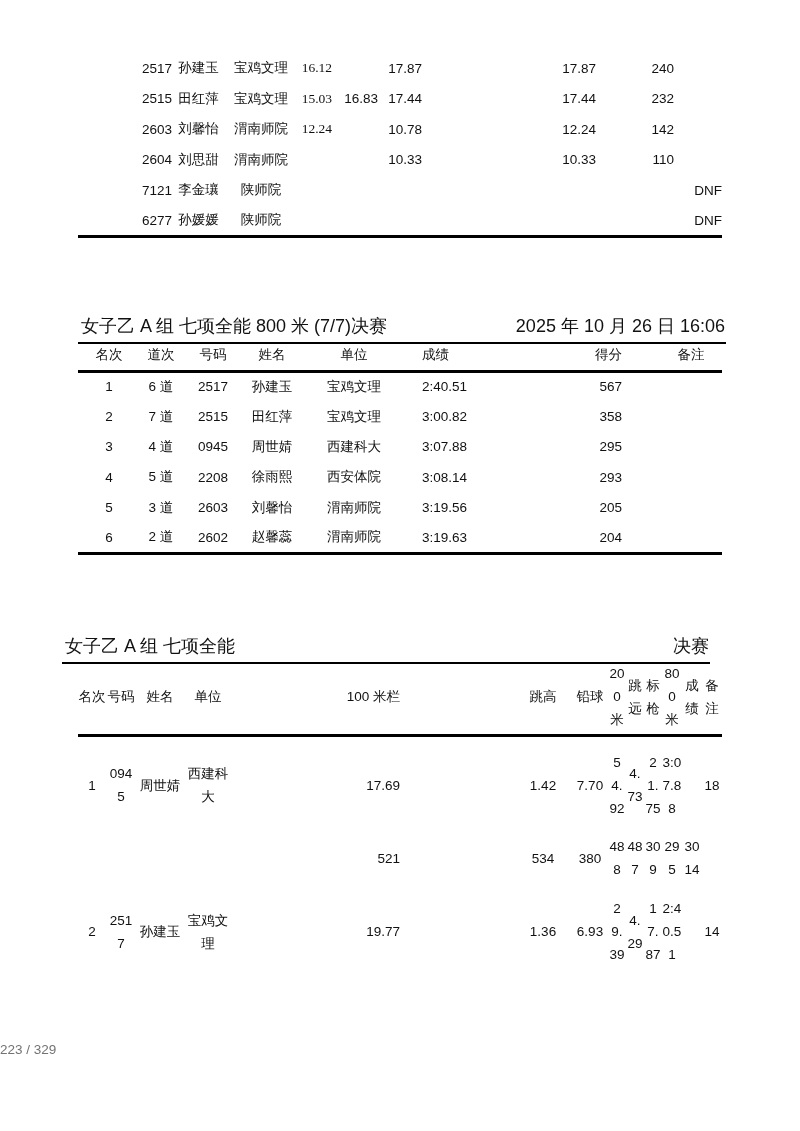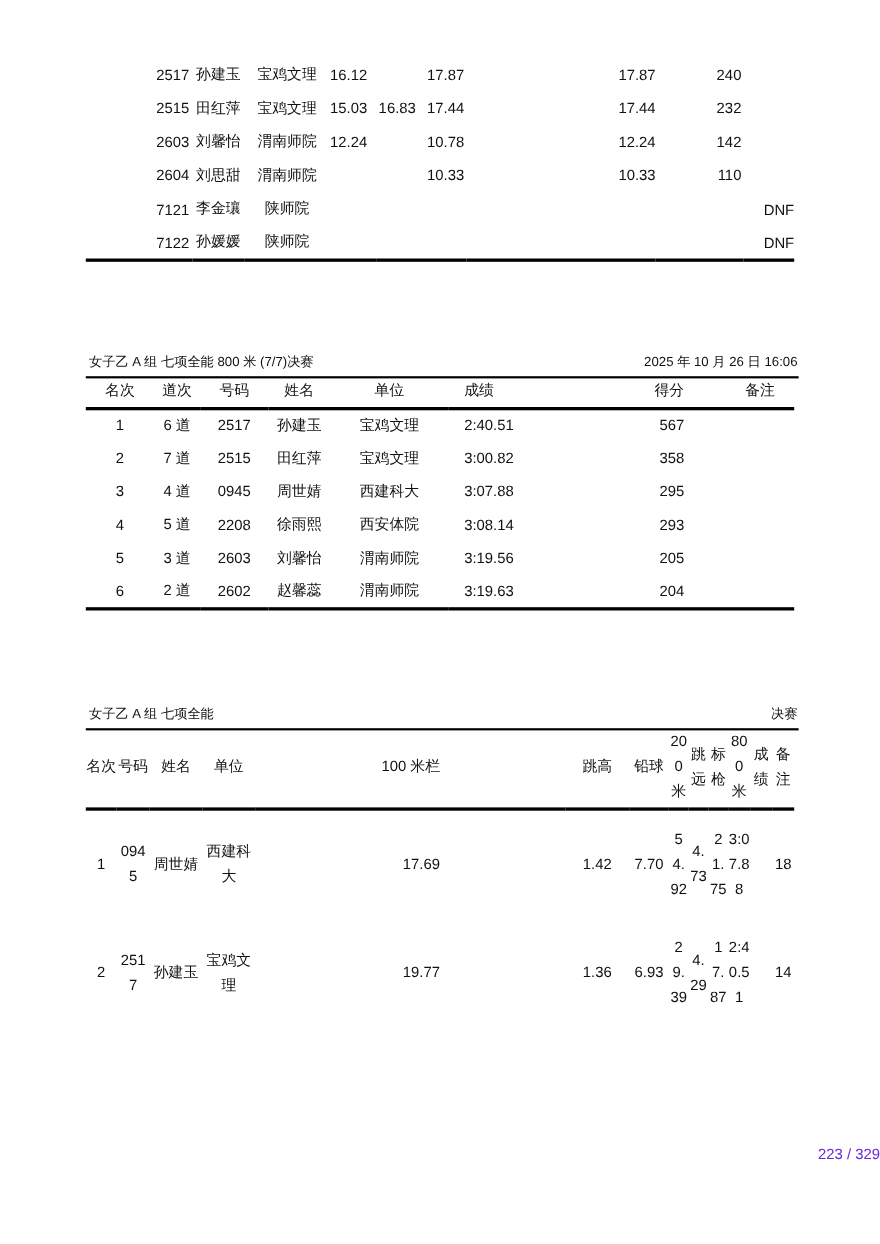--- a/index.html
+++ b/index.html
@@ -10,51 +10,51 @@
   }
   table{border-collapse:collapse;table-layout:fixed;width:644px;}
   td,th{box-sizing:border-box;padding:0;font-weight:normal;vertical-align:middle;text-align:center;overflow:visible;}
   .abs{position:absolute;left:78px;}
 
   
   .top-table{top:53px;border-bottom:3px solid #000;}
   .top-table td{height:30.5px;white-space:nowrap;}
   .ra{text-align:right;}
   .top-table .bib{text-align:right;padding-right:3px;}
-  .top-table .a1{text-align:left;padding-right:10px;}
+  .top-table .a1{text-align:right;padding-right:10px;font-family:Liberation Serif, serif;}
   .top-table .a2,.top-table .a3{text-align:right;padding-right:2px;}
   .top-table .pts{text-align:right;padding-right:2px;}
 
   
   .sec-title{
     display:flex;justify-content:space-between;align-items:flex-end;
-    width:644px;border-bottom:2.5px solid #000;font-size:12px;
+    width:644px;border-bottom:2.5px solid #000;font-size:18px;
     padding:0 1px 4px 3px;
   }
   .sec2-title{position:absolute;left:78px;top:311px;height:27px;}
-  .sec3-title{position:absolute;left:78px;top:632px;height:26px;}
+  .sec3-title{position:absolute;left:62px;top:632px;height:26px;}
 
   
   .m800-table{top:340px;border-bottom:3px solid #000;}
   .m800-table th{height:31px;border-bottom:3px solid #000;}
   .m800-table td{height:30.4px;white-space:nowrap;}
   .m800-table .res{text-align:left;padding-left:14px;}
   .m800-table .pts{text-align:right;padding-right:38px;}
 
   
   .hep-table{top:660px;}
   .hep-table th{height:75px;border-bottom:3px solid #000;line-height:23px;word-break:break-all;}
   .hep-table td{line-height:23px;word-break:break-all;}
   .hep-table .marks td{height:99px;}
   .hep-table .points td{height:48px;}
   .hep-table .h100{text-align:right;padding-right:114px;word-break:normal;white-space:nowrap;}
 
   .footer{
-    position:absolute;left:0;top:1042px;width:800px;text-align:right;
-    font-size:13.5px;color:#6d28d9;
+    position:absolute;left:0;top:1042px;width:800px;text-align:left;
+    font-size:13.5px;color:#737373;
   }
 </style>
 </head>
 <body>
 
 <div class="page">
 
   <table class="abs top-table">
     <colgroup>
       <col style="width:97px">
@@ -117,21 +117,21 @@
       <td>李金瓖</td>
       <td>陕师院</td>
       <td class="a1"></td>
       <td class="a2"></td>
       <td class="a3"></td>
       <td class="ra"></td>
       <td class="pts"></td>
       <td class="ra">DNF</td>
     </tr>
     <tr>
-      <td class="bib">7122</td>
+      <td class="bib">6277</td>
       <td>孙媛媛</td>
       <td>陕师院</td>
       <td class="a1"></td>
       <td class="a2"></td>
       <td class="a3"></td>
       <td class="ra"></td>
       <td class="pts"></td>
       <td class="ra">DNF</td>
     </tr>
   </tbody>
@@ -273,20 +273,35 @@
       <td class="h100">17.69</td>
       <td>1.42</td>
       <td>7.70</td>
       <td>54.92</td>
       <td>4.73</td>
       <td>21.75</td>
       <td>3:07.88</td>
       <td></td>
       <td>18</td>
     </tr>
+    <tr class="points">
+      <td></td>
+      <td></td>
+      <td></td>
+      <td></td>
+      <td class="h100">521</td>
+      <td>534</td>
+      <td>380</td>
+      <td>488</td>
+      <td>487</td>
+      <td>309</td>
+      <td>295</td>
+      <td>3014</td>
+      <td></td>
+    </tr>
 
     <tr class="marks">
       <td>2</td>
       <td>2517</td>
       <td>孙建玉</td>
       <td>宝鸡文理</td>
       <td class="h100">19.77</td>
       <td>1.36</td>
       <td>6.93</td>
       <td>29.39</td>

